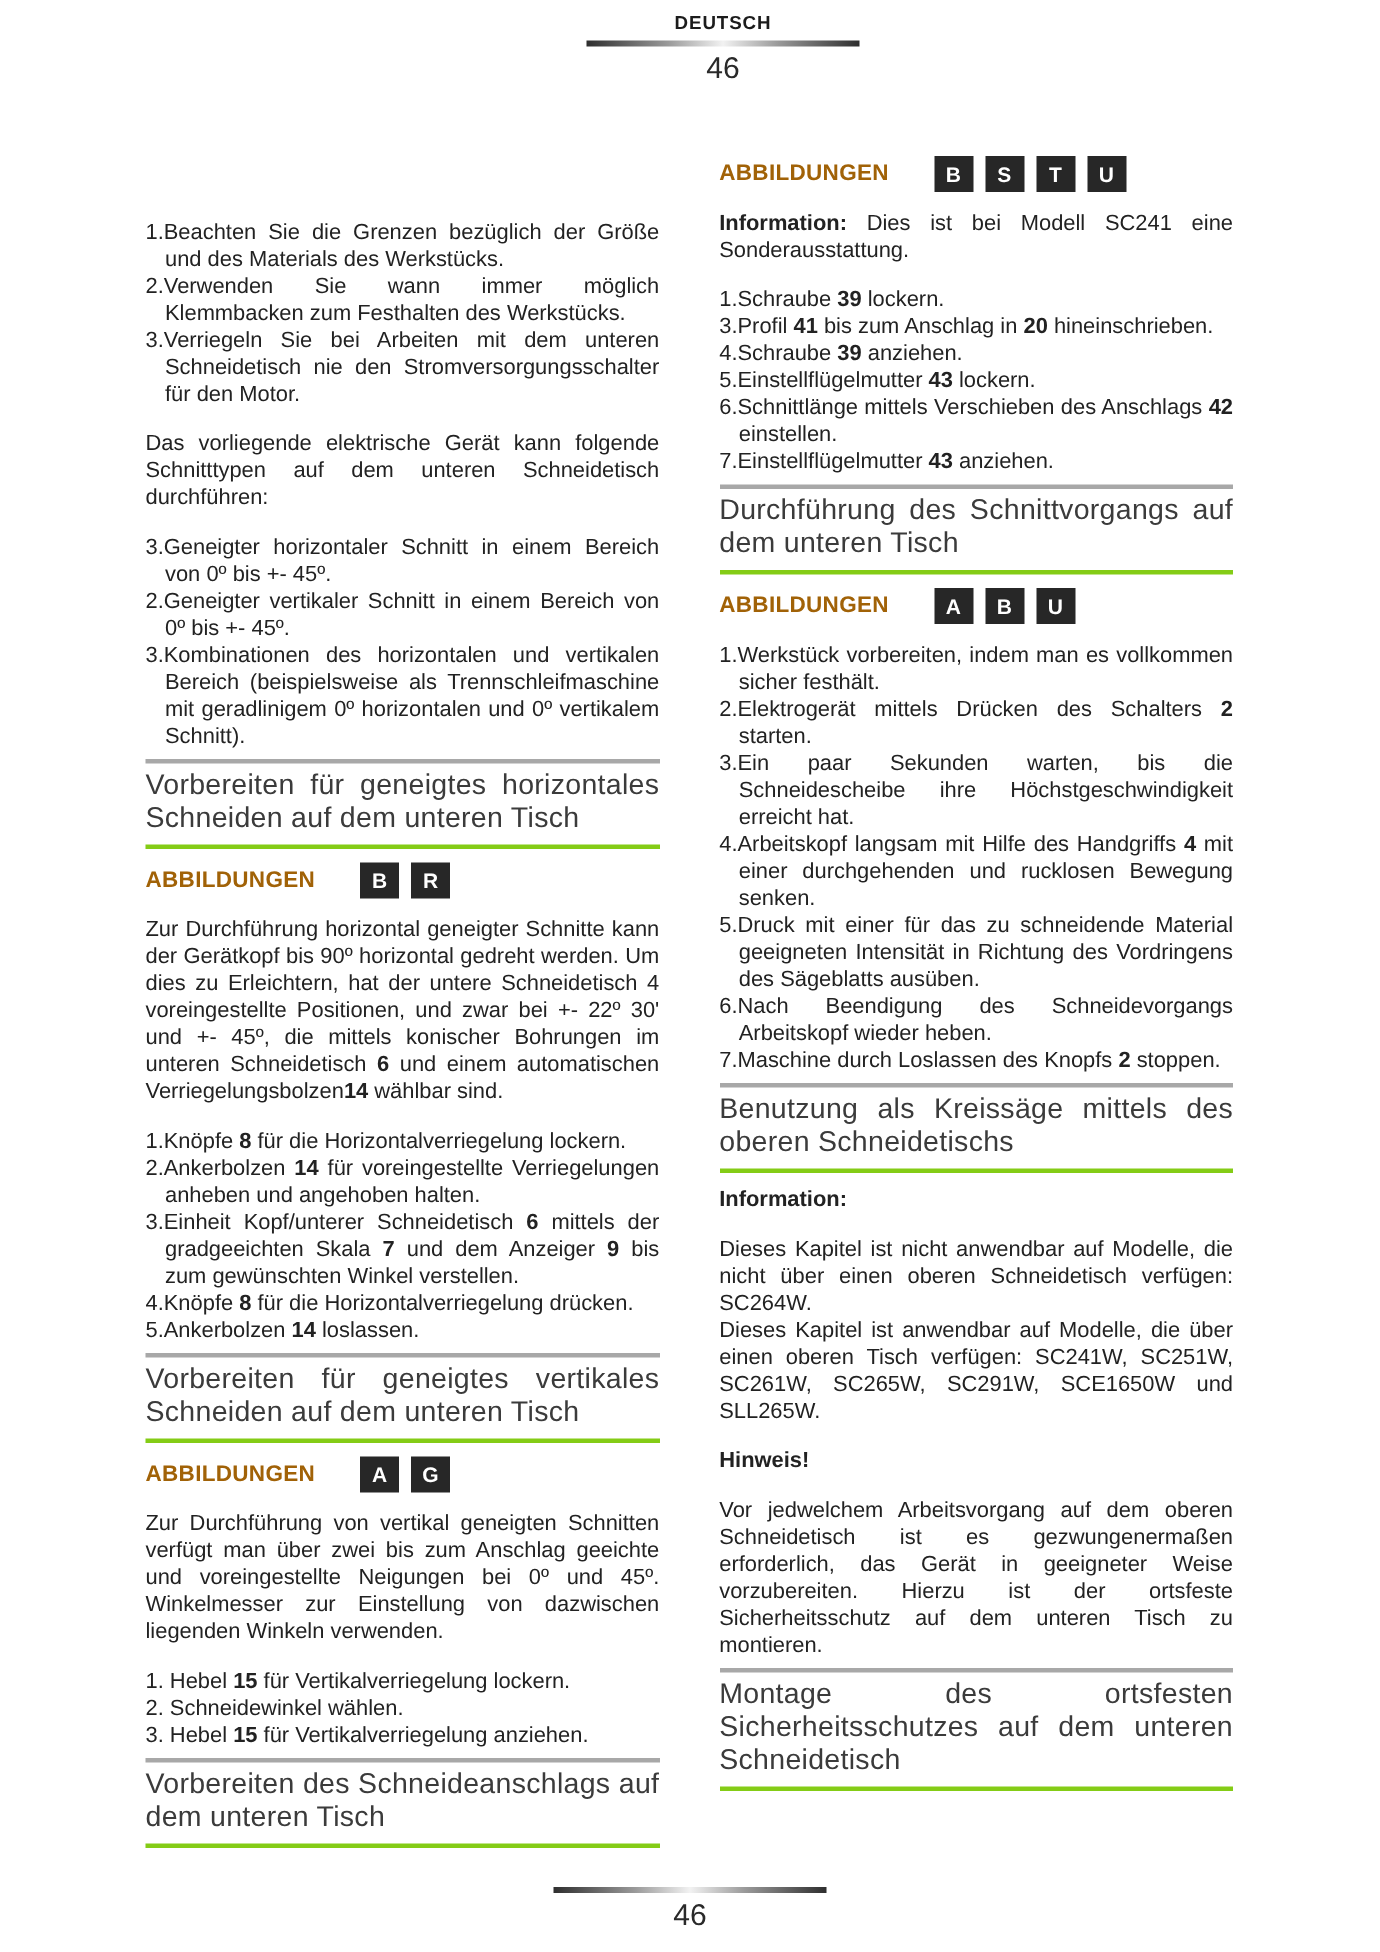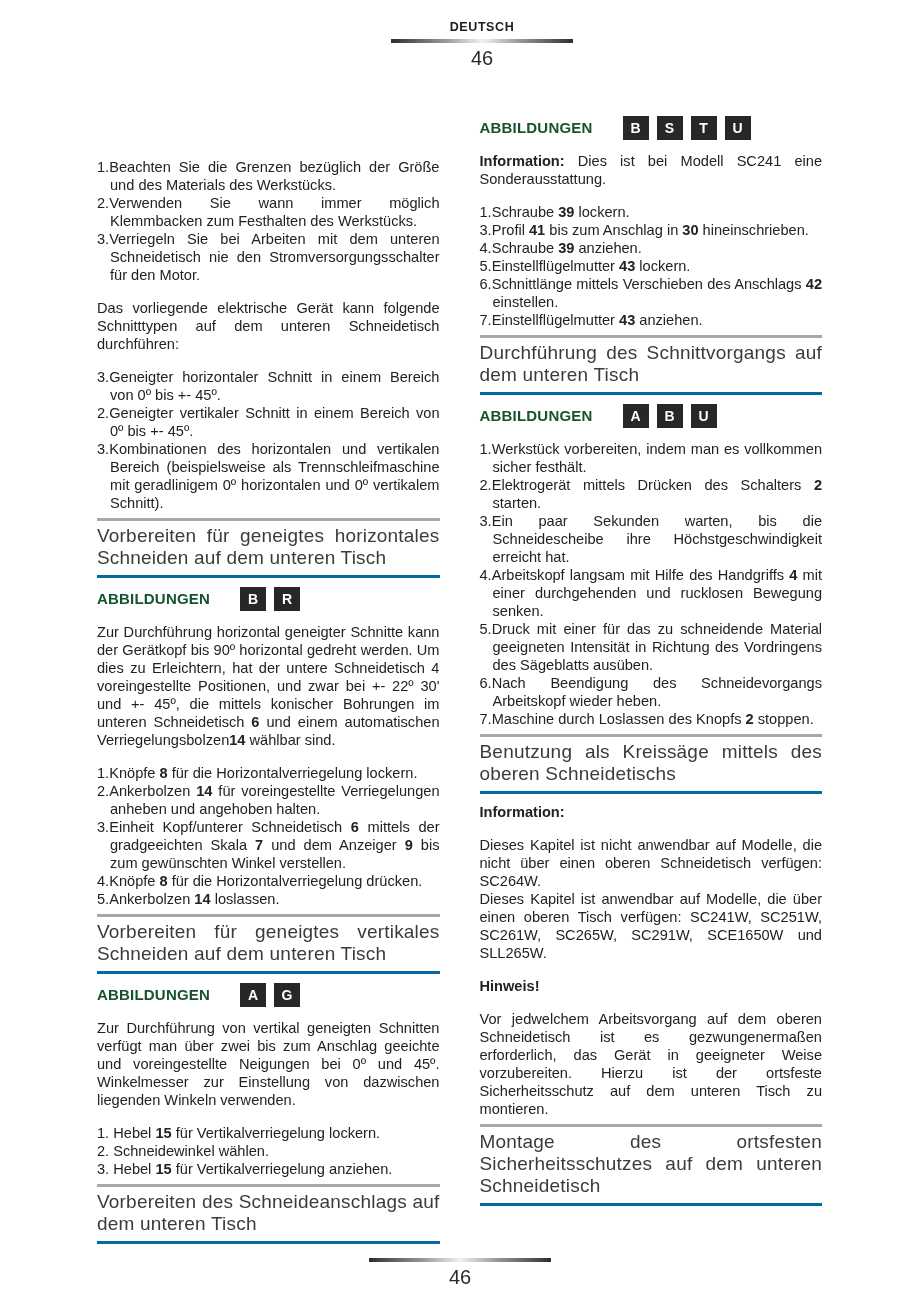--- a/index.html
+++ b/index.html
@@ -1,43 +1,43 @@
 <!DOCTYPE html>
 <html><head>
 <meta charset="utf-8">
 <style>
   html,body { margin:0; padding:0; background:#ffffff; }
   .page {
     position:relative; width:920px; height:1301px; background:#ffffff;
     font-family:"Liberation Sans", sans-serif; color:#222222; overflow:hidden;
   }
   
-  .page-header { padding-top:20px; text-align:center;margin-left:44px; }
+  .page-header { padding-top:8px; text-align:center;margin-left:44px; }
   .header-title { font-size:12.5px; font-weight:bold; letter-spacing:0.6px; color:#1c1c1c; }
   .grad-line { width:182px; height:4px; margin:5px auto 4px auto;
     background:linear-gradient(90deg,#2e2e2e 0%,#9a9a9a 30%,#f2f2f2 50%,#9a9a9a 70%,#2e2e2e 100%); }
   .page-num { font-size:20px; color:#2a2a2a; }
   .page-footer { position:absolute; top:1258px; left:0; width:100%; text-align:center; }
   .page-footer .grad-line { margin:0 auto 4px auto; }
   
   .columns { display:flex; padding:44px 98px 0 97px; }
   .col { width:343px; font-size:14.6px; line-height:18px; text-align:justify; color:#222222; }
   .col-left { margin-right:40px;margin-top:44px; }
   
   p.para { margin:0; }
   .spacer { height:15px; }
   ul.blist { list-style:none; margin:0; padding:0; }
   ul.blist li { padding-left:13px; text-indent:-13px; margin:0; }
   h2.sect {
     font-size:19px; line-height:22px; font-weight:normal; color:#3b3b3b;
-    border-top:3px solid #a8a8a8; border-bottom:3px solid #0369a1;
+    border-top:3px solid #a8a8a8; border-bottom:3px solid #84cc16;
     padding:4px 0 6px 0; margin:6px 0 9px 0; text-align:justify; letter-spacing:0.2px;
   }
   .figrow { display:flex; align-items:center; margin:2px 0 12px 0; text-indent:0; }
-  .figlabel { font-size:15px; font-weight:bold; color:#14532d; letter-spacing:0.2px; }
+  .figlabel { font-size:15px; font-weight:bold; color:#a16207; letter-spacing:0.2px; }
   .figboxes { display:flex; margin-left:30px; }
   .figbox {
     width:26px; height:24px; margin-right:8px; background:#272727; color:#ffffff;
     font-size:14px; font-weight:bold; display:flex; align-items:center; justify-content:center;
   }
   b { font-weight:bold; }
 </style>
 </head>
 <body>
 
@@ -105,21 +105,21 @@
             <span class="figbox">B</span>
             <span class="figbox">S</span>
             <span class="figbox">T</span>
             <span class="figbox">U</span>
           </span>
         </div>
         <p class="para"><b>Information:</b> Dies ist bei Modell SC241 eine Sonderausstattung.</p>
         <div class="spacer"></div>
         <ul class="blist">
           <li>1.Schraube <b>39</b> lockern.</li>
-          <li>3.Profil <b>41</b> bis zum Anschlag in <b>30</b> hineinschrieben.</li>
+          <li>3.Profil <b>41</b> bis zum Anschlag in <b>20</b> hineinschrieben.</li>
           <li>4.Schraube <b>39</b> anziehen.</li>
           <li>5.Einstellflügelmutter <b>43</b> lockern.</li>
           <li>6.Schnittlänge mittels Verschieben des Anschlags <b>42</b> einstellen.</li>
           <li>7.Einstellflügelmutter <b>43</b> anziehen.</li>
         </ul>
         <h2 class="sect">Durchführung des Schnittvorgangs auf dem unteren Tisch</h2>
         <div class="figrow">
           <span class="figlabel">ABBILDUNGEN</span>
           <span class="figboxes">
             <span class="figbox">A</span>

